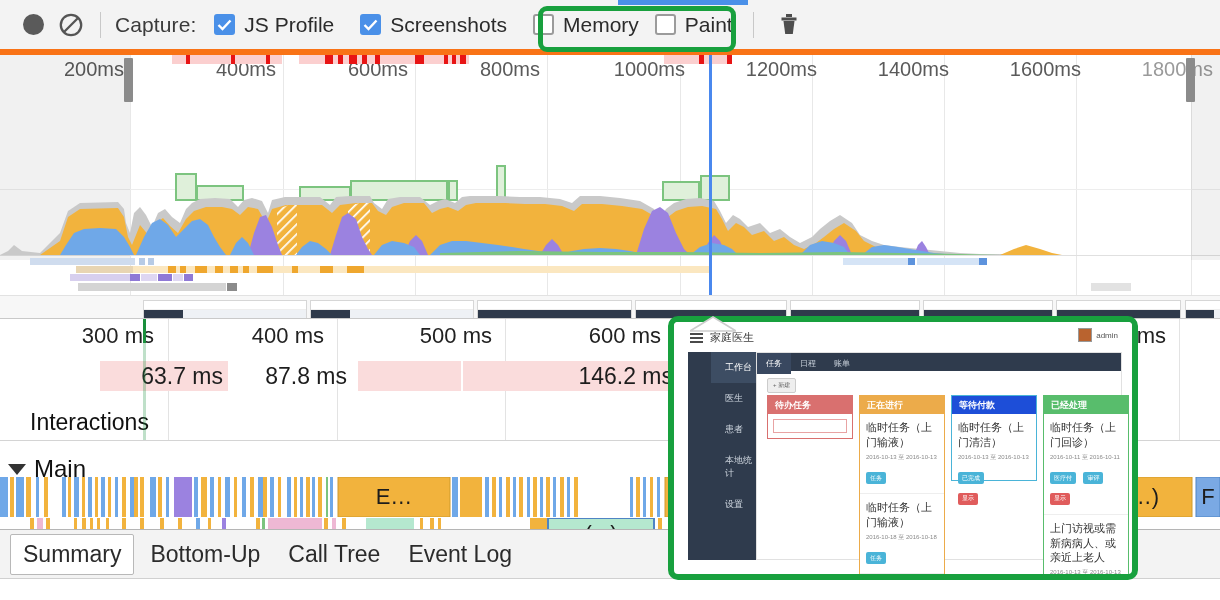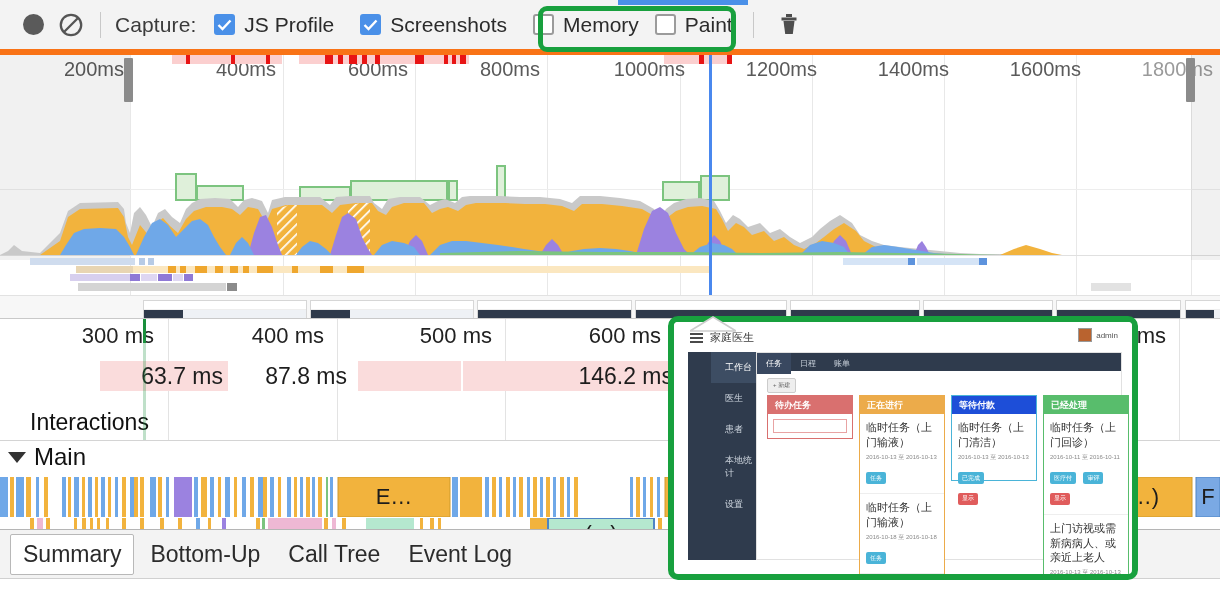--- a/index.html
+++ b/index.html
@@ -107,21 +107,21 @@
   }
   .greenmark { position: absolute; top: 0; width: 3px; height: 123px; background: #1a8f3c; }
   .greenmark.faded { background: rgba(26,143,60,0.28); }
   .mid-bottomline { position: absolute; left: 0; bottom: 0; width: 1220px; height: 1px; background: #d4d4d4; }
 
   
   .mainpane {
     position: absolute; left: 0; top: 441px; width: 1220px; height: 95px;
     background: #fff; overflow: hidden;
   }
-  .main-hdr { position: absolute; left: 8px; top: 2px; display: flex; align-items: center; }
+  .main-hdr { position: absolute; left: 8px; top: 14px; display: flex; align-items: center; }
   .caret { width: 0;height:0;border-left:9px solid transparent;border-right:9px solid transparent;border-top:11px solid #333; margin-right: 8px;}
   .main-title { font-size: 24px; color: #111; }
   .flame-row { position: absolute; left: 0; width: 1220px; }
   .fblk { position: absolute; top: 0; height: 100%; overflow: hidden;
           font-size: 22px; line-height: 40px; color: #1c1c1c; text-align: center; white-space: nowrap; }
 
   
   .bottombar {
     position: absolute; left: 0; top: 529px; width: 1220px; height: 49px;
     background: #f3f3f3; border-top: 1px solid #b5b5b5;

